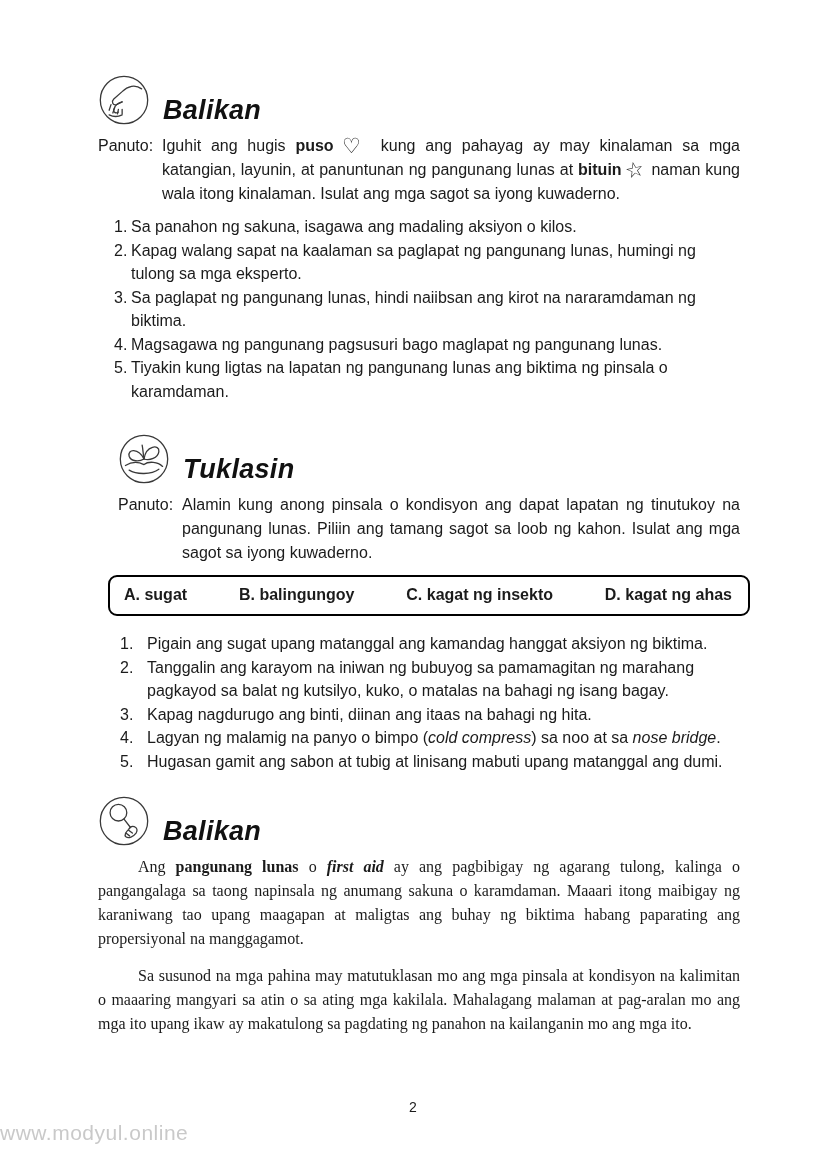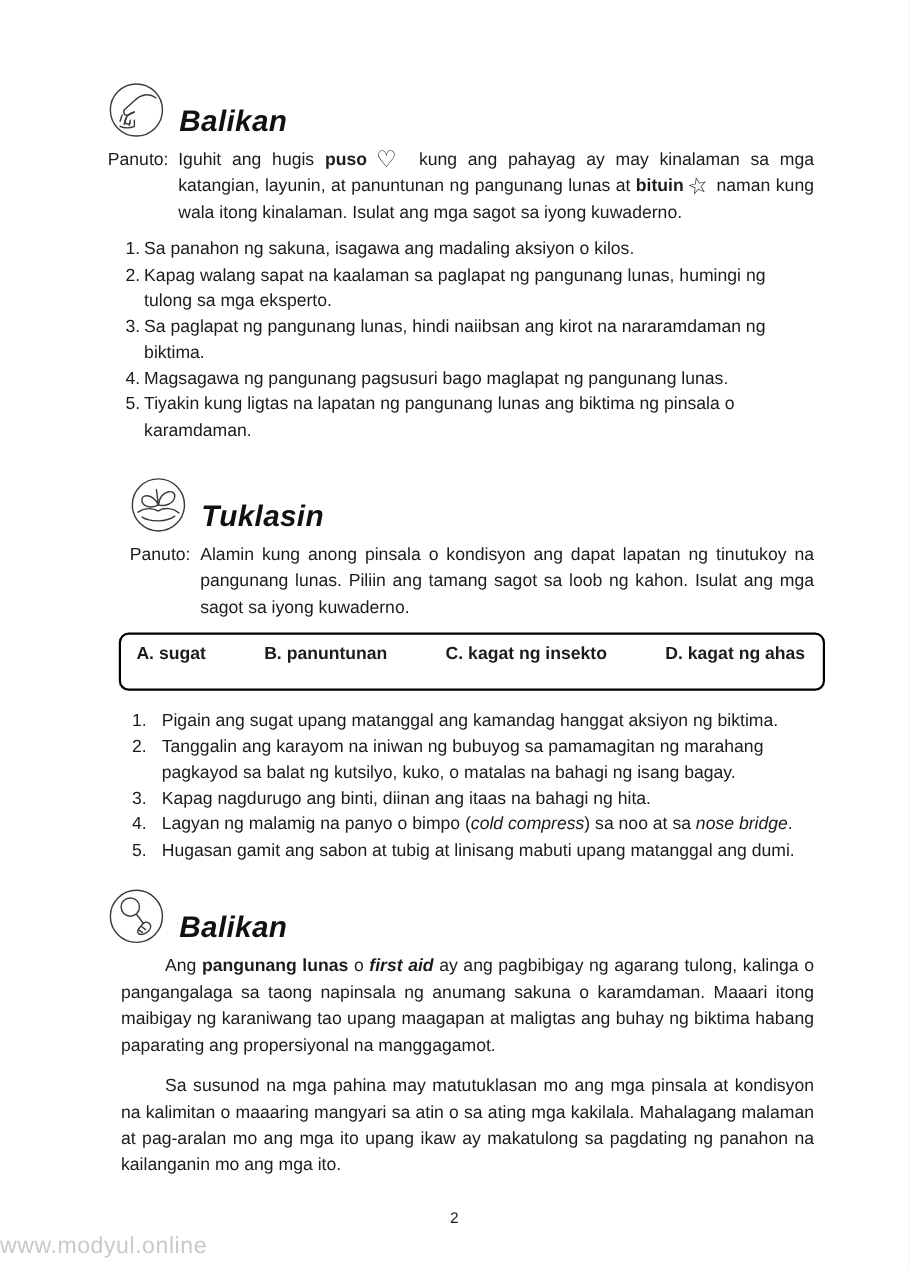--- a/index.html
+++ b/index.html
@@ -61,30 +61,31 @@
   .list-tuklasin { margin-left: 2px; }
   .list-tuklasin .li-num { width: 27px; flex-shrink: 0; }
   .li-text { flex: 1; }
   .sec-tuklasin { margin-top: 30px; margin-left: 20px; }
   .sec-suriin { margin-top: 22px; }
   .options-box {
     margin: 10px 0 16px -10px;
     width: calc(100% + 20px);
     border: 2px solid var(--border, #000);
     border-radius: 9px;
-    padding: 9px 16px 22px 14px;
+    padding: 9px 16px 10px 14px;
     display: flex;
     justify-content: space-between;
     font-weight: bold;
   }
   .para {
-    margin: 0 0 13px 12px;
+    margin: 0 0 13px 0;
     text-align: justify;
     text-indent: 40px;
     line-height: 24px;
+    font-family: Liberation Serif, serif;
   }
   .glyph {
     font-size: 21px;
     line-height: 1;
     vertical-align: -2px;
     font-weight: normal;
   }
   .glyph-heart { margin: 0 5px 0 3px; }
   .glyph-star { display: inline-block; transform: rotate(-12deg); margin: 0 3px 0 3px; }
   .page-num {
@@ -167,21 +168,21 @@
           </svg>
         </span>
         <h1 class="section-title">Tuklasin</h1>
       </div>
       <div class="panuto">
         <span class="panuto-label">Panuto:</span>
         <span class="panuto-text"><span>Alamin kung anong pinsala o kondisyon ang dapat lapatan ng tinutukoy na pangunang lunas. Piliin ang tamang sagot sa loob ng kahon. Isulat ang mga sagot sa iyong kuwaderno.</span></span>
       </div>
       <div class="options-box">
         <span>A. sugat</span>
-        <span>B. panuntunan</span>
+        <span>B. balingungoy</span>
         <span>C. kagat ng insekto</span>
         <span>D. kagat ng ahas</span>
       </div>
       <ol class="num-list list-tuklasin">
         <li>
           <span class="li-num">1.</span>
           <span class="li-text"><span>Pigain ang sugat upang matanggal ang kamandag hanggat aksiyon ng biktima.</span></span>
         </li>
         <li>
           <span class="li-num">2.</span>

